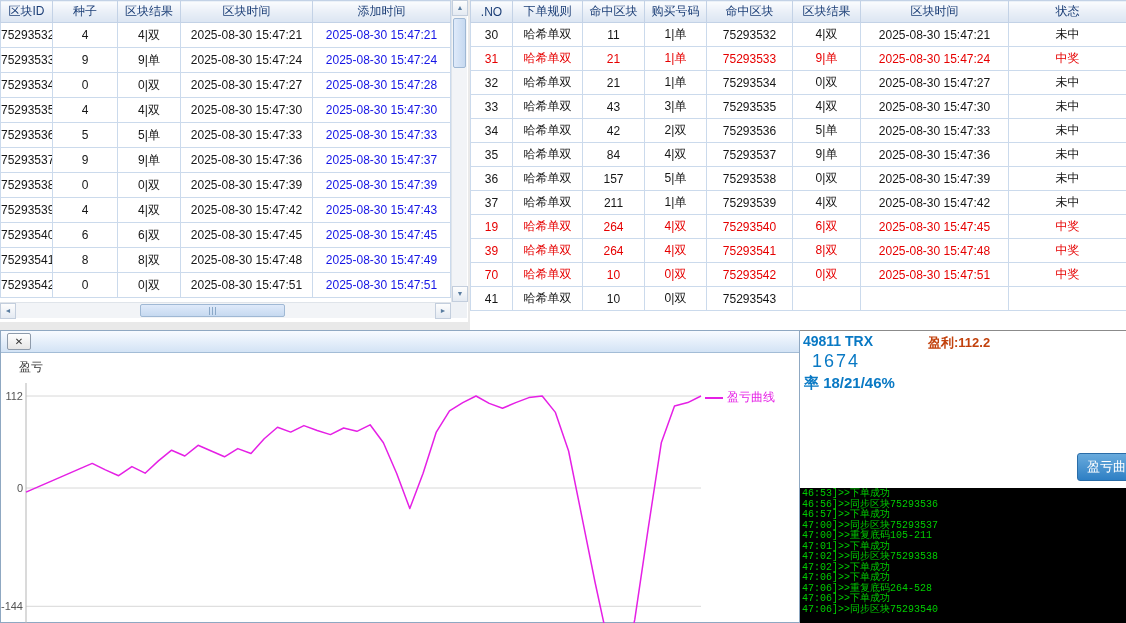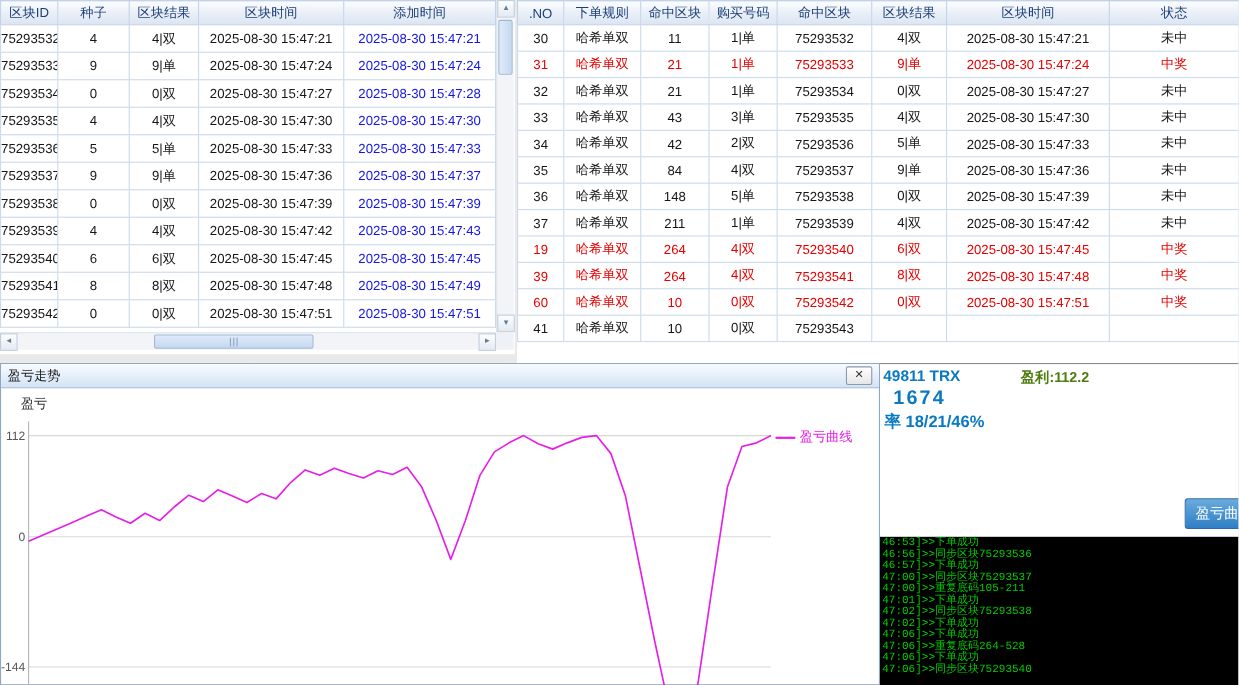--- a/index.html
+++ b/index.html
@@ -46,22 +46,22 @@
   .ylabel{position:absolute;left:18px;top:6px;font-size:12px;color:#333}
   #chart-svg{position:absolute;left:0;top:0}
   #chart-svg text{font-family:"Liberation Sans","DejaVu Sans",sans-serif}
   .legend{position:absolute;left:704px;top:36px;display:flex;align-items:center;gap:4px}
   .legend-line{display:inline-block;width:18px;height:2px;background:#e520e5}
   .legend-text{font-size:12px;color:#e520e5}
 
   
   #info-panel{position:absolute;left:800px;top:330px;width:326px;height:293px;background:#fff;border-top:1px solid #8b8b8b;overflow:hidden}
   .balance{position:absolute;left:3px;top:2px;color:#0979c4;font-weight:bold;font-size:14px}
-  .profit{position:absolute;left:128px;top:3px;color:#4d7c0f;font-weight:bold;font-size:13px}
-  .count{position:absolute;left:12px;top:20px;color:#0979c4;font-weight:bold;font-size:18px;letter-spacing:2px}
+  .profit{position:absolute;left:128px;top:3px;color:#c2410c;font-weight:bold;font-size:13px}
+  .count{position:absolute;left:12px;top:20px;color:#0979c4;font-weight:normal;font-size:18px;letter-spacing:2px}
   .rate{position:absolute;left:4px;top:43px;color:#0979c4;font-weight:bold;font-size:15px}
   .curve-btn{position:absolute;left:277px;top:122px;width:72px;height:28px;background:linear-gradient(#69abdd,#2e7fc4);
              color:#fff;font-size:13px;border:1px solid #2a6da8;border-radius:3px;white-space:nowrap;overflow:hidden}
   .console{position:absolute;left:0;top:157px;width:326px;height:136px;background:#000;color:#00cc00;
            font-family:Liberation Mono, monospace;font-size:10px;line-height:10.5px;padding:1px 2px;overflow:hidden}
   .log-line{white-space:nowrap}
 </style>
 </head>
 <body>
 
@@ -259,21 +259,21 @@
           <td>84</td>
           <td>4|双</td>
           <td>75293537</td>
           <td>9|单</td>
           <td>2025-08-30 15:47:36</td>
           <td>未中</td>
         </tr>
         <tr>
           <td>36</td>
           <td>哈希单双</td>
-          <td>148</td>
+          <td>157</td>
           <td>5|单</td>
           <td>75293538</td>
           <td>0|双</td>
           <td>2025-08-30 15:47:39</td>
           <td>未中</td>
         </tr>
         <tr>
           <td>37</td>
           <td>哈希单双</td>
           <td>211</td>
@@ -297,21 +297,21 @@
           <td>39</td>
           <td>哈希单双</td>
           <td>264</td>
           <td>4|双</td>
           <td>75293541</td>
           <td>8|双</td>
           <td>2025-08-30 15:47:48</td>
           <td>中奖</td>
         </tr>
         <tr class="hit">
-          <td>60</td>
+          <td>70</td>
           <td>哈希单双</td>
           <td>10</td>
           <td>0|双</td>
           <td>75293542</td>
           <td>0|双</td>
           <td>2025-08-30 15:47:51</td>
           <td>中奖</td>
         </tr>
         <tr>
           <td>41</td>
@@ -322,21 +322,20 @@
           <td></td>
           <td></td>
           <td></td>
         </tr>
       </tbody>
   </table>
 </div>
 
 <div id="chart-window">
   <div class="titlebar">
-    <span class="title">盈亏走势</span>
     <button class="closebtn"><span>✕</span></button>
   </div>
   <div class="chart-body">
     <span class="ylabel">盈亏</span>
     <svg id="chart-svg" width="798" height="270">
         <line x1="25" y1="43.0" x2="700" y2="43.0" stroke="#d8d8d8" stroke-width="1"></line>
         <text x="22" y="47" text-anchor="end" fill="#555" font-size="11">112</text>
         <line x1="25" y1="135.0" x2="700" y2="135.0" stroke="#d8d8d8" stroke-width="1"></line>
         <text x="22" y="139" text-anchor="end" fill="#555" font-size="11">0</text>
         <line x1="25" y1="253.3" x2="700" y2="253.3" stroke="#d8d8d8" stroke-width="1"></line>

